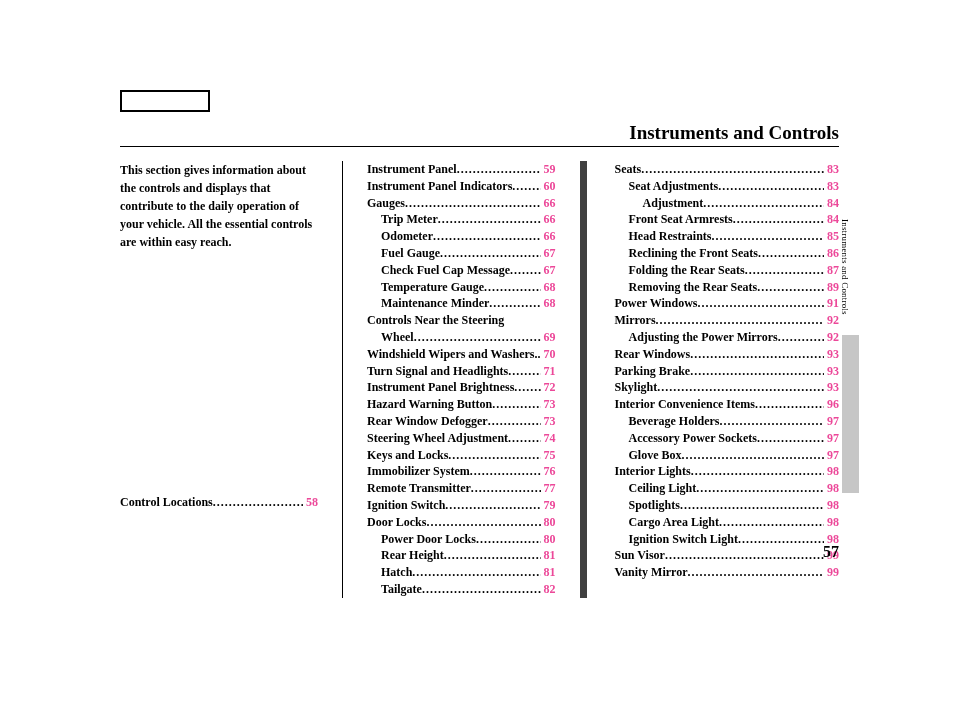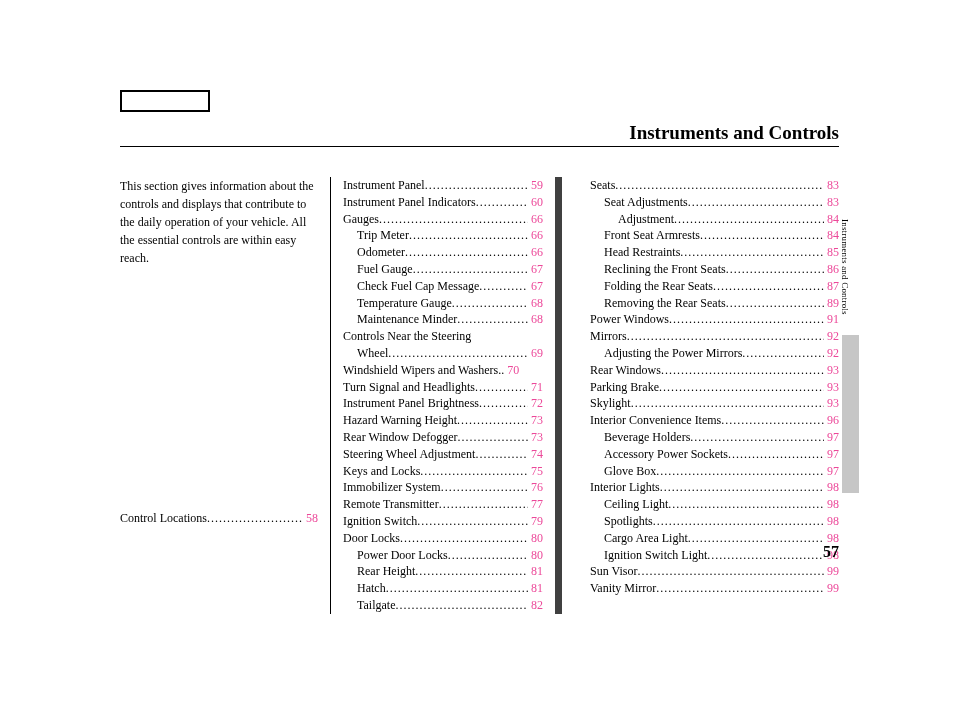--- a/index.html
+++ b/index.html
@@ -31,33 +31,34 @@
     .title-rule {
       position: absolute;
       left: 120px;
       right: 115px;
       top: 146px;
       border-bottom: 1px solid #000;
     }
     .content-area {
       position: absolute;
       left: 120px;
-      top: 177px;
+      top: 161px;
       right: 115px;
       display: flex;
-      gap: 0;
+      gap: 12px;
       font-size: 12px;
       line-height: 1.4;
+      font-weight: bold;
     }
     .col {
       flex: 1;
       padding-right: 12px;
     }
     .col1 { flex: 0 0 210px; display: flex; flex-direction: column; justify-content: space-between; height: 350px; }
-    .col2 { flex: 0 0 225px; border-left: 1px solid #000; padding-left: 12px; }
+    .col2 { flex: 0 0 225px; border-left: 1px solid #000; padding-left: 24px; }
     .col3 { flex: 1; border-left: 7px solid #404040; padding-left: 28px; padding-right: 0; }
     .intro { font-size: 12px; line-height: 1.5; }
     .indent-1 { padding-left: 14px; }
     .indent-2 { padding-left: 28px; justify-content: flex-end; }
     .toc-row {
       display: flex;
       align-items: baseline;
       white-space: nowrap;
     }
     .toc-text { flex: 0 0 auto; }
@@ -185,21 +186,21 @@
         <span class="toc-text">Turn Signal and Headlights</span>
         <span class="toc-dots"></span>
         <span class="toc-num">71</span>
       </div>
       <div class="toc-row indent-0">
         <span class="toc-text">Instrument Panel Brightness</span>
         <span class="toc-dots"></span>
         <span class="toc-num">72</span>
       </div>
       <div class="toc-row indent-0">
-        <span class="toc-text">Hazard Warning Height</span>
+        <span class="toc-text">Hazard Warning Button</span>
         <span class="toc-dots"></span>
         <span class="toc-num">73</span>
       </div>
       <div class="toc-row indent-0">
         <span class="toc-text">Rear Window Defogger</span>
         <span class="toc-dots"></span>
         <span class="toc-num">73</span>
       </div>
       <div class="toc-row indent-0">
         <span class="toc-text">Steering Wheel Adjustment</span>

